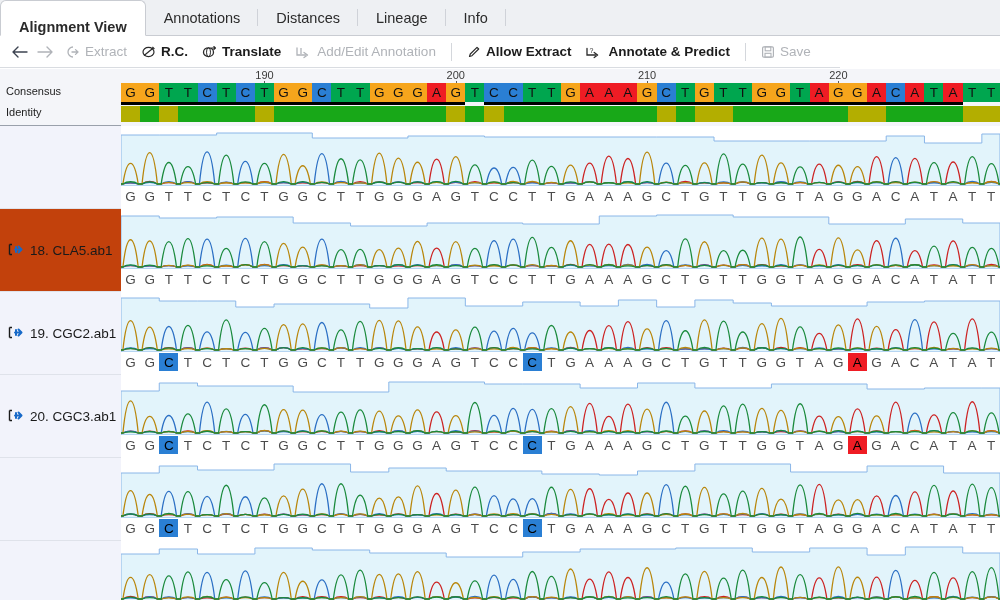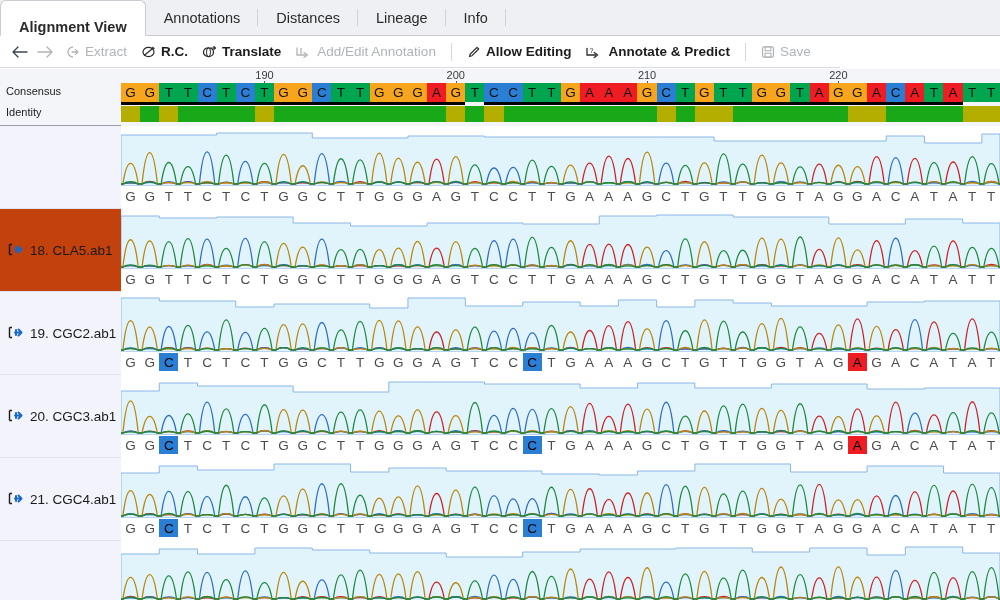--- a/index.html
+++ b/index.html
@@ -208,21 +208,21 @@
         </svg>
     <span>Add/Edit Annotation</span>
   </div>
 
   <div class="tbsep"></div>
 
   <div class="tb">
     <svg width="14" height="14" viewBox="0 0 14 14">
           <path d="M2.5 11.5 L3.3 9 L10 2.3 L11.7 4 L5 10.7 Z" stroke="#2b2b2b" stroke-width="1.2" fill="none" stroke-linejoin="round"></path>
         </svg>
-    <span style="font-weight:bold">Allow Editing</span>
+    <span style="font-weight:bold">Allow Extract</span>
   </div>
 
   <div class="tb">
     <svg width="18" height="14" viewBox="0 0 18 14">
           <path d="M2 3.5 L2 10 L11 10" stroke="#2b2b2b" stroke-width="1.3" fill="none" stroke-linecap="round"></path>
           <path d="M9.2 7.5 L12.6 10 L9.2 12.5" stroke="#2b2b2b" stroke-width="1.3" fill="none" stroke-linecap="round" stroke-linejoin="round"></path>
           <text x="4.6" y="7.6" font-size="7" font-family="Liberation Sans, sans-serif" fill="#2b2b2b">?</text>
         </svg>
     <span style="font-weight:bold">Annotate &amp; Predict</span>
   </div>
@@ -613,27 +613,20 @@
             <div class="bcell">A</div>
             <div class="bcell">C</div>
             <div class="bcell">A</div>
             <div class="bcell">T</div>
             <div class="bcell">A</div>
             <div class="bcell">T</div>
           </div>
         </div>
       </div>
       <div class="row">
-        <div class="label">
-          <span><svg width="15" height="13" viewBox="0 0 15 13">
-              <path d="M1.5 1.5 L1.5 11.5 M1.5 1.5 L4 1.5 M1.5 11.5 L4 11.5" stroke="#1a1a1a" stroke-width="1.4" fill="none"></path>
-              <path d="M7 6.5 L13 6.5 M10.5 3.5 L13.5 6.5 L10.5 9.5 M8 4 L8 9" stroke="#1769c8" stroke-width="2" fill="none" stroke-linecap="round" stroke-linejoin="round"></path>
-            </svg></span>
-          <span>21. CGC4.ab1</span>
-        </div>
         <div class="chrom">
           <svg width="879" height="60" viewBox="0 0 879 60">
             <path d="M 0 60 L 0 15 L 0 15 L 38.26 15 L 38.26 8 L 76.52 8 L 76.52 12 L 153.04 12 L 153.04 6 L 229.56 6 L 229.56 14 L 267.82 14 L 267.82 10 L 325.21 10 L 325.21 13 L 420.85999999999996 13 L 420.85999999999996 16 L 478.24999999999994 16 L 478.24999999999994 17 L 516.51 17 L 516.51 13 L 573.9 13 L 573.9 6 L 669.55 6 L 669.55 14 L 746.0699999999999 14 L 746.0699999999999 8 L 822.5899999999999 8 L 822.5899999999999 15 L 879 15 L 879 60 Z" fill="#e2f4fb" stroke="#8ab6e8" stroke-width="1"></path>
             <path d="M 0 58 L 1.91 58.00 C 6.12 55.49 13.01 55.49 17.22 58.00 L 21.04 58.00 C 25.25 55.00 32.14 55.00 36.35 58.00 L 40.17 58.00 C 44.38 56.04 51.27 56.04 55.48 58.00 L 59.30 58.00 C 63.51 55.36 70.40 55.36 74.61 58.00 L 78.43 58.00 C 82.64 56.58 89.53 56.58 93.74 58.00 L 97.56 58.00 C 101.77 55.33 108.66 55.33 112.87 58.00 L 116.69 58.00 C 120.90 55.81 127.79 55.81 132.00 58.00 L 135.82 58.00 C 140.03 55.66 146.92 55.66 151.13 58.00 L 154.95 58.00 C 159.16 55.42 166.05 55.42 170.26 58.00 L 174.08 58.00 C 178.29 56.80 185.18 56.80 189.39 58.00 L 193.21 58.00 C 197.42 56.00 204.31 56.00 208.52 58.00 L 212.34 58.00 C 216.55 55.61 223.44 55.61 227.65 58.00 L 231.47 58.00 C 235.68 55.76 242.57 55.76 246.78 58.00 L 250.60 58.00 C 254.81 56.32 261.70 56.32 265.91 58.00 L 269.73 58.00 C 273.94 55.14 280.83 55.14 285.04 58.00 L 288.86 58.00 C 293.07 56.24 299.96 56.24 304.17 58.00 L 307.99 58.00 C 312.20 28.02 319.09 28.02 323.30 58.00 L 327.12 58.00 C 331.33 55.62 338.22 55.62 342.43 58.00 L 346.25 58.00 C 350.46 55.67 357.35 55.67 361.56 58.00 L 365.38 58.00 C 369.59 56.05 376.48 56.05 380.69 58.00 L 384.51 58.00 C 388.72 56.53 395.61 56.53 399.82 58.00 L 403.64 58.00 C 407.85 55.05 414.74 55.05 418.95 58.00 L 422.77 58.00 C 426.98 54.65 433.87 54.65 438.08 58.00 L 441.90 58.00 C 446.11 55.98 453.00 55.98 457.21 58.00 L 461.03 58.00 C 465.24 21.65 472.13 21.65 476.34 58.00 L 480.16 58.00 C 484.37 35.93 491.26 35.93 495.47 58.00 L 499.29 58.00 C 503.50 27.34 510.39 27.34 514.60 58.00 L 518.42 58.00 C 522.63 55.18 529.52 55.18 533.73 58.00 L 537.55 58.00 C 541.76 54.83 548.65 54.83 552.86 58.00 L 556.68 58.00 C 560.89 55.08 567.78 55.08 571.99 58.00 L 575.81 58.00 C 580.02 55.39 586.91 55.39 591.12 58.00 L 594.94 58.00 C 599.15 55.17 606.04 55.17 610.25 58.00 L 614.07 58.00 C 618.28 56.44 625.17 56.44 629.38 58.00 L 633.20 58.00 C 637.41 55.41 644.30 55.41 648.51 58.00 L 652.33 58.00 C 656.54 55.66 663.43 55.66 667.64 58.00 L 671.46 58.00 C 675.67 56.43 682.56 56.43 686.77 58.00 L 690.59 58.00 C 694.80 15.95 701.69 15.95 705.90 58.00 L 709.72 58.00 C 713.93 55.39 720.82 55.39 725.03 58.00 L 728.85 58.00 C 733.06 55.43 739.95 55.43 744.16 58.00 L 747.98 58.00 C 752.19 31.16 759.08 31.16 763.29 58.00 L 767.11 58.00 C 771.32 56.02 778.21 56.02 782.42 58.00 L 786.24 58.00 C 790.45 25.92 797.34 25.92 801.55 58.00 L 805.37 58.00 C 809.58 55.59 816.47 55.59 820.68 58.00 L 824.50 58.00 C 828.71 24.64 835.60 24.64 839.81 58.00 L 843.63 58.00 C 847.84 56.71 854.73 56.71 858.94 58.00 L 862.76 58.00 C 866.97 56.60 873.86 56.60 878.07 58.00 L 881.89 58.00 C 886.10 55.24 892.99 55.24 897.20 58.00 L 879 58" fill="none" stroke="#cc2222" stroke-width="1.3"></path>
             <path d="M 0 58 L 1.91 58.00 C 6.12 55.33 13.01 55.33 17.22 58.00 L 21.04 58.00 C 25.25 56.17 32.14 56.17 36.35 58.00 L 40.17 58.00 C 44.38 25.29 51.27 25.29 55.48 58.00 L 59.30 58.00 C 63.51 54.73 70.40 54.73 74.61 58.00 L 78.43 58.00 C 82.64 31.86 89.53 31.86 93.74 58.00 L 97.56 58.00 C 101.77 54.91 108.66 54.91 112.87 58.00 L 116.69 58.00 C 120.90 32.35 127.79 32.35 132.00 58.00 L 135.82 58.00 C 140.03 55.94 146.92 55.94 151.13 58.00 L 154.95 58.00 C 159.16 55.58 166.05 55.58 170.26 58.00 L 174.08 58.00 C 178.29 56.21 185.18 56.21 189.39 58.00 L 193.21 58.00 C 197.42 15.03 204.31 15.03 208.52 58.00 L 212.34 58.00 C 216.55 54.80 223.44 54.80 227.65 58.00 L 231.47 58.00 C 235.68 55.44 242.57 55.44 246.78 58.00 L 250.60 58.00 C 254.81 54.71 261.70 54.71 265.91 58.00 L 269.73 58.00 C 273.94 56.10 280.83 56.10 285.04 58.00 L 288.86 58.00 C 293.07 56.66 299.96 56.66 304.17 58.00 L 307.99 58.00 C 312.20 55.03 319.09 55.03 323.30 58.00 L 327.12 58.00 C 331.33 56.67 338.22 56.67 342.43 58.00 L 346.25 58.00 C 350.46 55.67 357.35 55.67 361.56 58.00 L 365.38 58.00 C 369.59 30.80 376.48 30.80 380.69 58.00 L 384.51 58.00 C 388.72 35.16 395.61 35.16 399.82 58.00 L 403.64 58.00 C 407.85 34.87 414.74 34.87 418.95 58.00 L 422.77 58.00 C 426.98 54.68 433.87 54.68 438.08 58.00 L 441.90 58.00 C 446.11 55.16 453.00 55.16 457.21 58.00 L 461.03 58.00 C 465.24 55.16 472.13 55.16 476.34 58.00 L 480.16 58.00 C 484.37 56.65 491.26 56.65 495.47 58.00 L 499.29 58.00 C 503.50 55.36 510.39 55.36 514.60 58.00 L 518.42 58.00 C 522.63 56.34 529.52 56.34 533.73 58.00 L 537.55 58.00 C 541.76 16.27 548.65 16.27 552.86 58.00 L 556.68 58.00 C 560.89 56.11 567.78 56.11 571.99 58.00 L 575.81 58.00 C 580.02 55.60 586.91 55.60 591.12 58.00 L 594.94 58.00 C 599.15 55.72 606.04 55.72 610.25 58.00 L 614.07 58.00 C 618.28 55.07 625.17 55.07 629.38 58.00 L 633.20 58.00 C 637.41 54.73 644.30 54.73 648.51 58.00 L 652.33 58.00 C 656.54 56.36 663.43 56.36 667.64 58.00 L 671.46 58.00 C 675.67 55.33 682.56 55.33 686.77 58.00 L 690.59 58.00 C 694.80 55.95 701.69 55.95 705.90 58.00 L 709.72 58.00 C 713.93 56.79 720.82 56.79 725.03 58.00 L 728.85 58.00 C 733.06 55.86 739.95 55.86 744.16 58.00 L 747.98 58.00 C 752.19 55.49 759.08 55.49 763.29 58.00 L 767.11 58.00 C 771.32 30.69 778.21 30.69 782.42 58.00 L 786.24 58.00 C 790.45 55.54 797.34 55.54 801.55 58.00 L 805.37 58.00 C 809.58 55.93 816.47 55.93 820.68 58.00 L 824.50 58.00 C 828.71 54.93 835.60 54.93 839.81 58.00 L 843.63 58.00 C 847.84 55.00 854.73 55.00 858.94 58.00 L 862.76 58.00 C 866.97 55.47 873.86 55.47 878.07 58.00 L 881.89 58.00 C 886.10 55.82 892.99 55.82 897.20 58.00 L 879 58" fill="none" stroke="#2b6fc4" stroke-width="1.3"></path>
             <path d="M 0 58 L 1.91 58.00 C 6.12 24.04 13.01 24.04 17.22 58.00 L 21.04 58.00 C 25.25 29.16 32.14 29.16 36.35 58.00 L 40.17 58.00 C 44.38 55.11 51.27 55.11 55.48 58.00 L 59.30 58.00 C 63.51 55.51 70.40 55.51 74.61 58.00 L 78.43 58.00 C 82.64 56.19 89.53 56.19 93.74 58.00 L 97.56 58.00 C 101.77 54.70 108.66 54.70 112.87 58.00 L 116.69 58.00 C 120.90 55.79 127.79 55.79 132.00 58.00 L 135.82 58.00 C 140.03 56.62 146.92 56.62 151.13 58.00 L 154.95 58.00 C 159.16 31.19 166.05 31.19 170.26 58.00 L 174.08 58.00 C 178.29 22.05 185.18 22.05 189.39 58.00 L 193.21 58.00 C 197.42 55.31 204.31 55.31 208.52 58.00 L 212.34 58.00 C 216.55 55.38 223.44 55.38 227.65 58.00 L 231.47 58.00 C 235.68 55.08 242.57 55.08 246.78 58.00 L 250.60 58.00 C 254.81 34.10 261.70 34.10 265.91 58.00 L 269.73 58.00 C 273.94 32.62 280.83 32.62 285.04 58.00 L 288.86 58.00 C 293.07 17.85 299.96 17.85 304.17 58.00 L 307.99 58.00 C 312.20 56.39 319.09 56.39 323.30 58.00 L 327.12 58.00 C 331.33 23.50 338.22 23.50 342.43 58.00 L 346.25 58.00 C 350.46 55.91 357.35 55.91 361.56 58.00 L 365.38 58.00 C 369.59 55.04 376.48 55.04 380.69 58.00 L 384.51 58.00 C 388.72 54.85 395.61 54.85 399.82 58.00 L 403.64 58.00 C 407.85 55.51 414.74 55.51 418.95 58.00 L 422.77 58.00 C 426.98 55.75 433.87 55.75 438.08 58.00 L 441.90 58.00 C 446.11 22.43 453.00 22.43 457.21 58.00 L 461.03 58.00 C 465.24 55.62 472.13 55.62 476.34 58.00 L 480.16 58.00 C 484.37 54.91 491.26 54.91 495.47 58.00 L 499.29 58.00 C 503.50 56.65 510.39 56.65 514.60 58.00 L 518.42 58.00 C 522.63 27.30 529.52 27.30 533.73 58.00 L 537.55 58.00 C 541.76 55.74 548.65 55.74 552.86 58.00 L 556.68 58.00 C 560.89 55.35 567.78 55.35 571.99 58.00 L 575.81 58.00 C 580.02 19.73 586.91 19.73 591.12 58.00 L 594.94 58.00 C 599.15 55.29 606.04 55.29 610.25 58.00 L 614.07 58.00 C 618.28 54.68 625.17 54.68 629.38 58.00 L 633.20 58.00 C 637.41 21.20 644.30 21.20 648.51 58.00 L 652.33 58.00 C 656.54 35.44 663.43 35.44 667.64 58.00 L 671.46 58.00 C 675.67 55.64 682.56 55.64 686.77 58.00 L 690.59 58.00 C 694.80 55.27 701.69 55.27 705.90 58.00 L 709.72 58.00 C 713.93 36.63 720.82 36.63 725.03 58.00 L 728.85 58.00 C 733.06 36.19 739.95 36.19 744.16 58.00 L 747.98 58.00 C 752.19 56.32 759.08 56.32 763.29 58.00 L 767.11 58.00 C 771.32 56.04 778.21 56.04 782.42 58.00 L 786.24 58.00 C 790.45 56.35 797.34 56.35 801.55 58.00 L 805.37 58.00 C 809.58 56.03 816.47 56.03 820.68 58.00 L 824.50 58.00 C 828.71 55.04 835.60 55.04 839.81 58.00 L 843.63 58.00 C 847.84 56.59 854.73 56.59 858.94 58.00 L 862.76 58.00 C 866.97 56.22 873.86 56.22 878.07 58.00 L 881.89 58.00 C 886.10 24.35 892.99 24.35 897.20 58.00 L 879 58" fill="none" stroke="#b8860b" stroke-width="1.3"></path>
             <path d="M 0 58 L 1.91 58.00 C 6.12 55.07 13.01 55.07 17.22 58.00 L 21.04 58.00 C 25.25 55.19 32.14 55.19 36.35 58.00 L 40.17 58.00 C 44.38 54.67 51.27 54.67 55.48 58.00 L 59.30 58.00 C 63.51 25.60 70.40 25.60 74.61 58.00 L 78.43 58.00 C 82.64 56.16 89.53 56.16 93.74 58.00 L 97.56 58.00 C 101.77 16.97 108.66 16.97 112.87 58.00 L 116.69 58.00 C 120.90 55.79 127.79 55.79 132.00 58.00 L 135.82 58.00 C 140.03 33.74 146.92 33.74 151.13 58.00 L 154.95 58.00 C 159.16 55.83 166.05 55.83 170.26 58.00 L 174.08 58.00 C 178.29 55.50 185.18 55.50 189.39 58.00 L 193.21 58.00 C 197.42 55.37 204.31 55.37 208.52 58.00 L 212.34 58.00 C 216.55 15.03 223.44 15.03 227.65 58.00 L 231.47 58.00 C 235.68 30.19 242.57 30.19 246.78 58.00 L 250.60 58.00 C 254.81 55.86 261.70 55.86 265.91 58.00 L 269.73 58.00 C 273.94 55.42 280.83 55.42 285.04 58.00 L 288.86 58.00 C 293.07 56.20 299.96 56.20 304.17 58.00 L 307.99 58.00 C 312.20 55.37 319.09 55.37 323.30 58.00 L 327.12 58.00 C 331.33 55.85 338.22 55.85 342.43 58.00 L 346.25 58.00 C 350.46 19.53 357.35 19.53 361.56 58.00 L 365.38 58.00 C 369.59 56.29 376.48 56.29 380.69 58.00 L 384.51 58.00 C 388.72 56.09 395.61 56.09 399.82 58.00 L 403.64 58.00 C 407.85 55.33 414.74 55.33 418.95 58.00 L 422.77 58.00 C 426.98 19.67 433.87 19.67 438.08 58.00 L 441.90 58.00 C 446.11 56.45 453.00 56.45 457.21 58.00 L 461.03 58.00 C 465.24 55.18 472.13 55.18 476.34 58.00 L 480.16 58.00 C 484.37 56.00 491.26 56.00 495.47 58.00 L 499.29 58.00 C 503.50 55.60 510.39 55.60 514.60 58.00 L 518.42 58.00 C 522.63 55.59 529.52 55.59 533.73 58.00 L 537.55 58.00 C 541.76 54.84 548.65 54.84 552.86 58.00 L 556.68 58.00 C 560.89 18.33 567.78 18.33 571.99 58.00 L 575.81 58.00 C 580.02 56.11 586.91 56.11 591.12 58.00 L 594.94 58.00 C 599.15 28.48 606.04 28.48 610.25 58.00 L 614.07 58.00 C 618.28 24.75 625.17 24.75 629.38 58.00 L 633.20 58.00 C 637.41 55.46 644.30 55.46 648.51 58.00 L 652.33 58.00 C 656.54 56.00 663.43 56.00 667.64 58.00 L 671.46 58.00 C 675.67 16.55 682.56 16.55 686.77 58.00 L 690.59 58.00 C 694.80 54.67 701.69 54.67 705.90 58.00 L 709.72 58.00 C 713.93 55.98 720.82 55.98 725.03 58.00 L 728.85 58.00 C 733.06 54.63 739.95 54.63 744.16 58.00 L 747.98 58.00 C 752.19 56.09 759.08 56.09 763.29 58.00 L 767.11 58.00 C 771.32 54.64 778.21 54.64 782.42 58.00 L 786.24 58.00 C 790.45 56.58 797.34 56.58 801.55 58.00 L 805.37 58.00 C 809.58 17.29 816.47 17.29 820.68 58.00 L 824.50 58.00 C 828.71 55.37 835.60 55.37 839.81 58.00 L 843.63 58.00 C 847.84 15.62 854.73 15.62 858.94 58.00 L 862.76 58.00 C 866.97 20.27 873.86 20.27 878.07 58.00 L 881.89 58.00 C 886.10 56.37 892.99 56.37 897.20 58.00 L 879 58" fill="none" stroke="#1a8a3c" stroke-width="1.3"></path>
           </svg>
           <div class="baserow">
             <div class="bcell">G</div>

